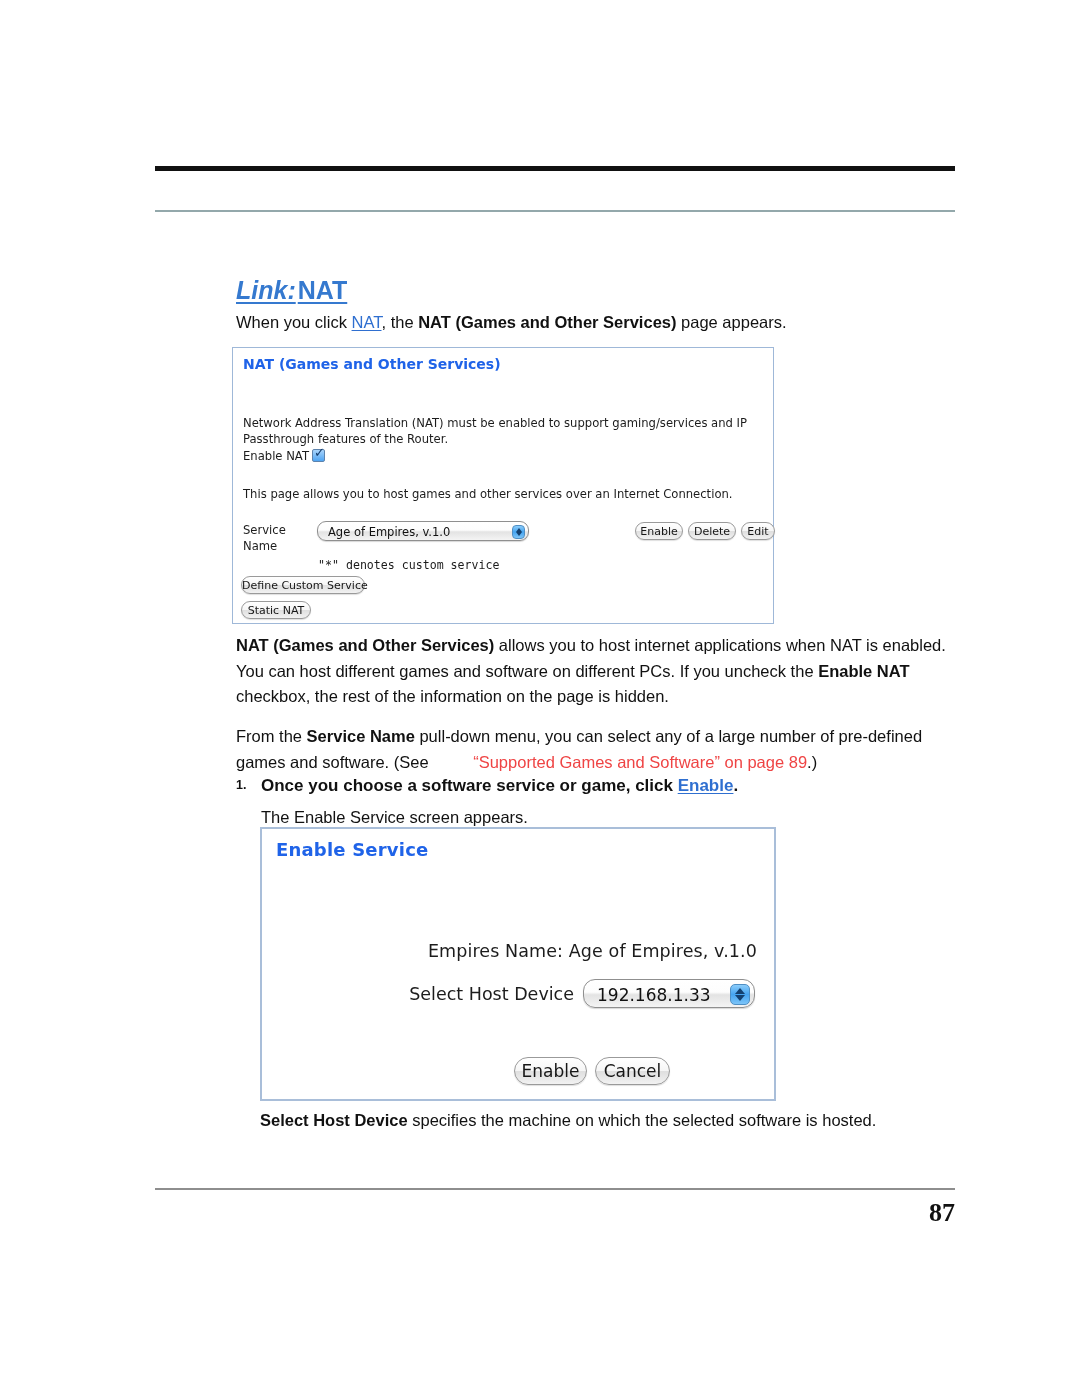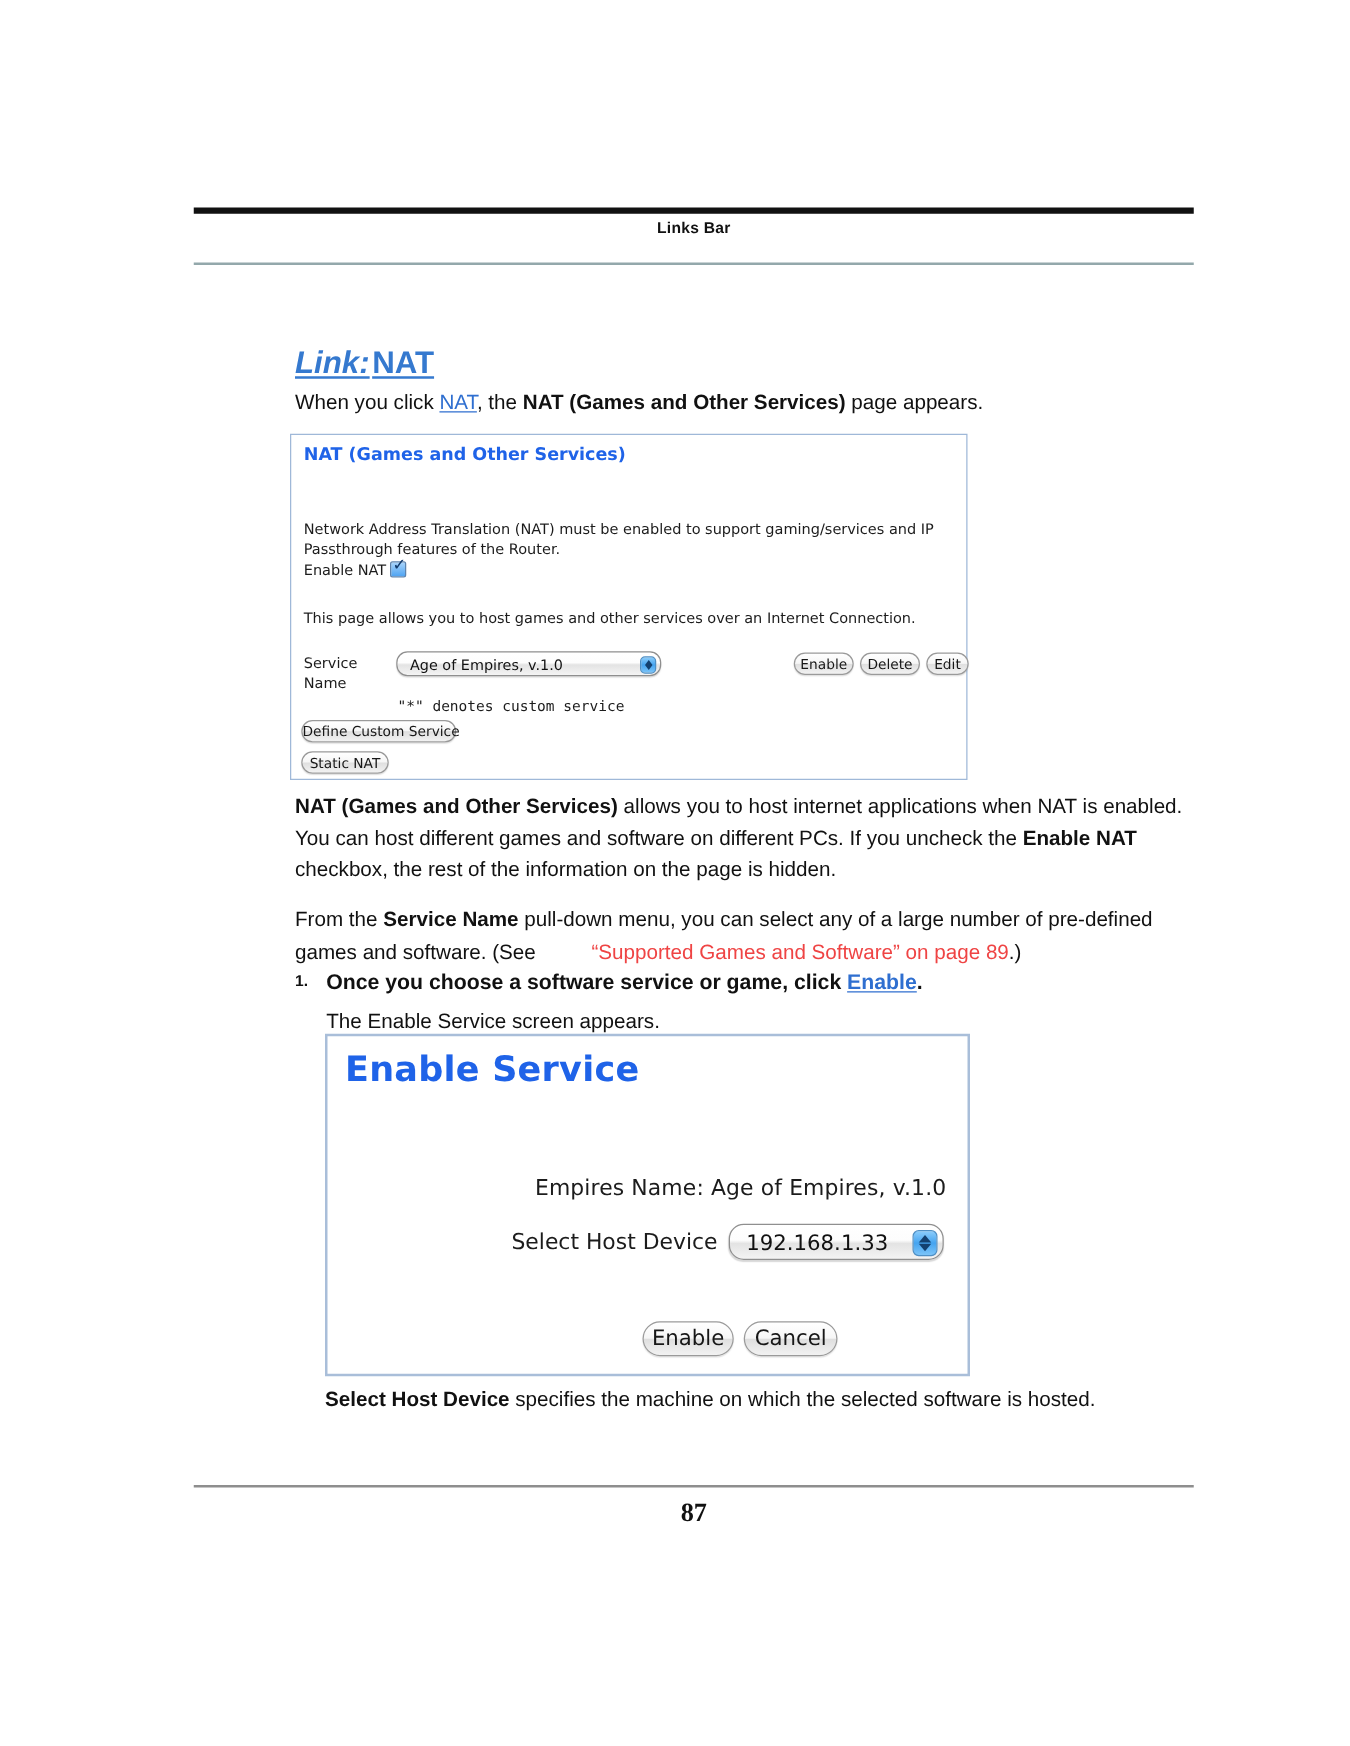--- a/index.html
+++ b/index.html
@@ -250,21 +250,21 @@
 
   
   .shot-enable {
     left: 260px; top: 827px;
     width: 516px; height: 274px;
     border: 2px solid #a9bed9;
   }
   .shot-enable .panel-title {
     position: absolute;
     left: 14px; top: 10px;
-    font-size: 28px;
+    font-size: 18px;
     font-weight: bold;
     color: #1f63e8;
     letter-spacing: 0.2px;
   }
   .es-service-name {
     position: absolute;
     left: 0; top: 112px;
     width: 495px;
     text-align: right;
     font-size: 17.5px;
@@ -303,34 +303,33 @@
   .footer-rule {
     position: absolute;
     left: 155px; top: 1188px;
     width: 800px; height: 1.5px;
     background: #8e8e8e;
   }
   .page-number {
     position: absolute;
     left: 155px; top: 1198px;
     width: 800px;
-    text-align: center;
+    text-align: right;
     font-family: "Liberation Serif", serif;
-    font-size: 21px;
+    font-size: 26px;
     font-weight: bold;
     color: #111;
   }
 </style>
 </head>
 <body>
 
 <div class="page">
 
   <div class="header-rule-top"></div>
-  <div class="header-title">Links Bar</div>
   <div class="header-rule-bottom"></div>
 
   <div class="chapter-heading">
     <span class="lk">Link:</span><span class="nat">NAT</span>
   </div>
 
   <div class="body-text intro-line">
     <span>When you click </span><a class="inline-link" href="#">NAT</a><span>, the </span><b>NAT (Games and Other Services)</b><span> page appears.</span>
   </div>
 

